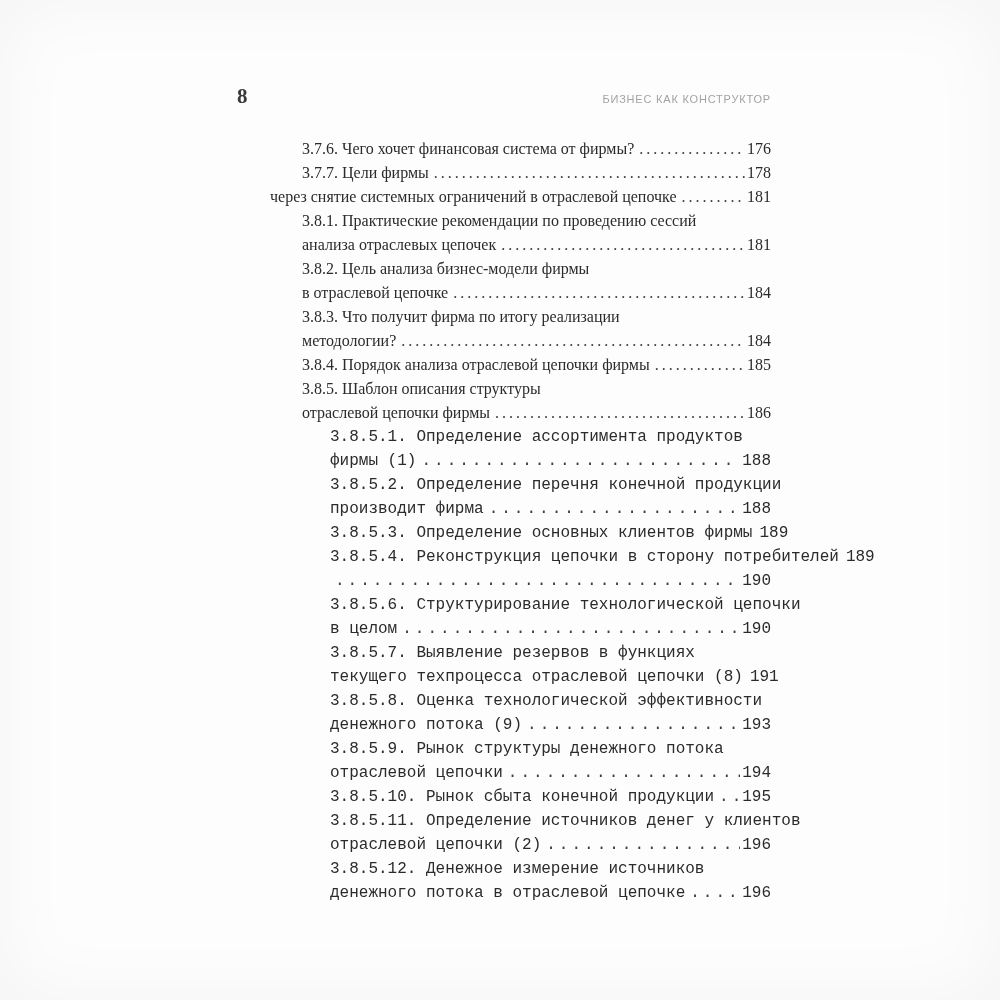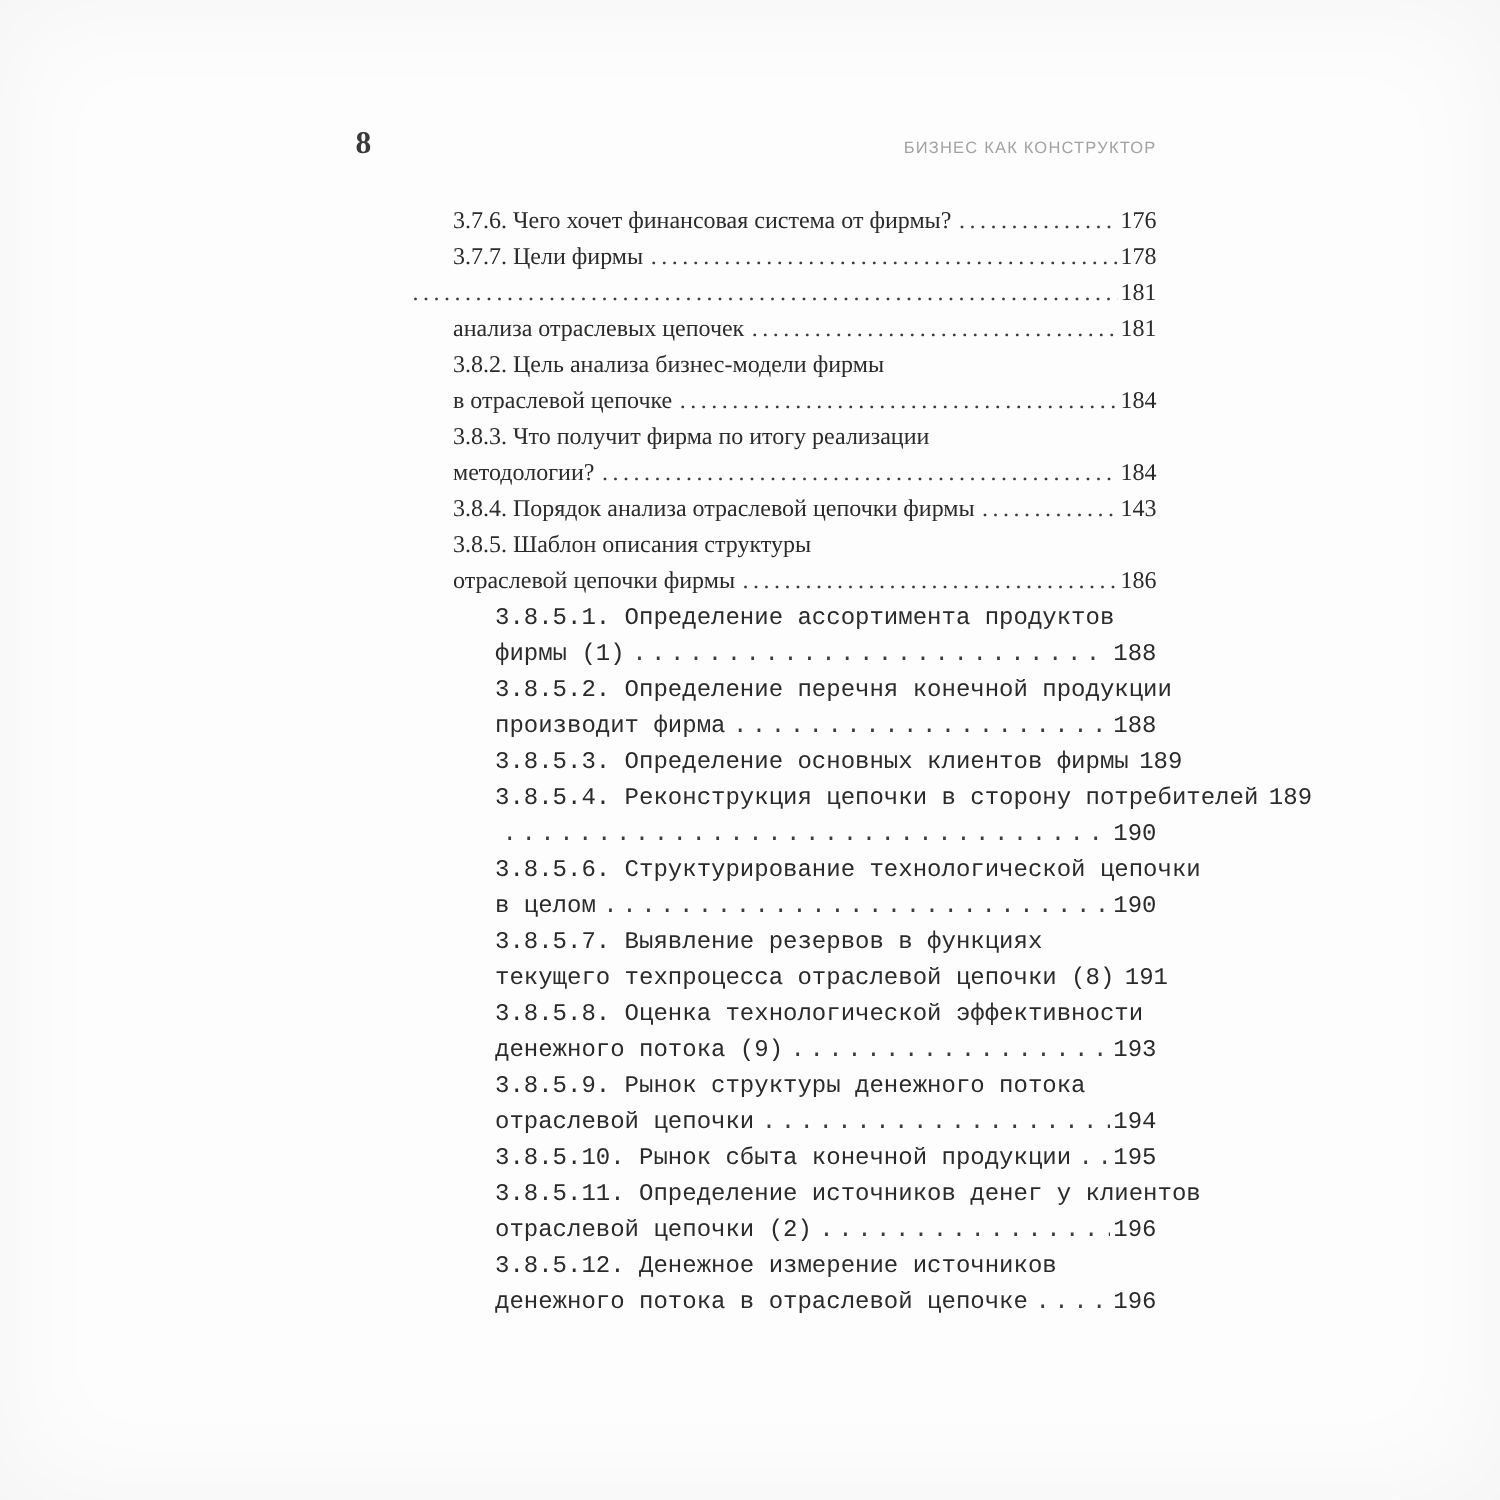--- a/index.html
+++ b/index.html
@@ -97,25 +97,27 @@
         </div>
         <div class="entry ind1">
           <div class="line last">
             <span class="text">3.7.7. Цели фирмы</span>
             <span class="leader"></span>
             <span class="pnum">178</span>
           </div>
         </div>
         <div class="entry ind0">
           <div class="line last">
+            <span class="text">через снятие системных ограничений в отраслевой цепочке</span>
             <span class="leader"></span>
             <span class="pnum">181</span>
           </div>
         </div>
         <div class="entry ind1">
+          <div class="line"><span class="text">3.8.1. Практические рекомендации по проведению сессий</span></div>
           <div class="line last">
             <span class="text">анализа отраслевых цепочек</span>
             <span class="leader"></span>
             <span class="pnum">181</span>
           </div>
         </div>
         <div class="entry ind1">
           <div class="line"><span class="text">3.8.2. Цель анализа бизнес-модели фирмы</span></div>
           <div class="line last">
             <span class="text">в отраслевой цепочке</span>
@@ -128,21 +130,21 @@
           <div class="line last">
             <span class="text">методологии?</span>
             <span class="leader"></span>
             <span class="pnum">184</span>
           </div>
         </div>
         <div class="entry ind1">
           <div class="line last">
             <span class="text">3.8.4. Порядок анализа отраслевой цепочки фирмы</span>
             <span class="leader"></span>
-            <span class="pnum">143</span>
+            <span class="pnum">185</span>
           </div>
         </div>
         <div class="entry ind1">
           <div class="line"><span class="text">3.8.5. Шаблон описания структуры</span></div>
           <div class="line last">
             <span class="text">отраслевой цепочки фирмы</span>
             <span class="leader"></span>
             <span class="pnum">186</span>
           </div>
         </div>

